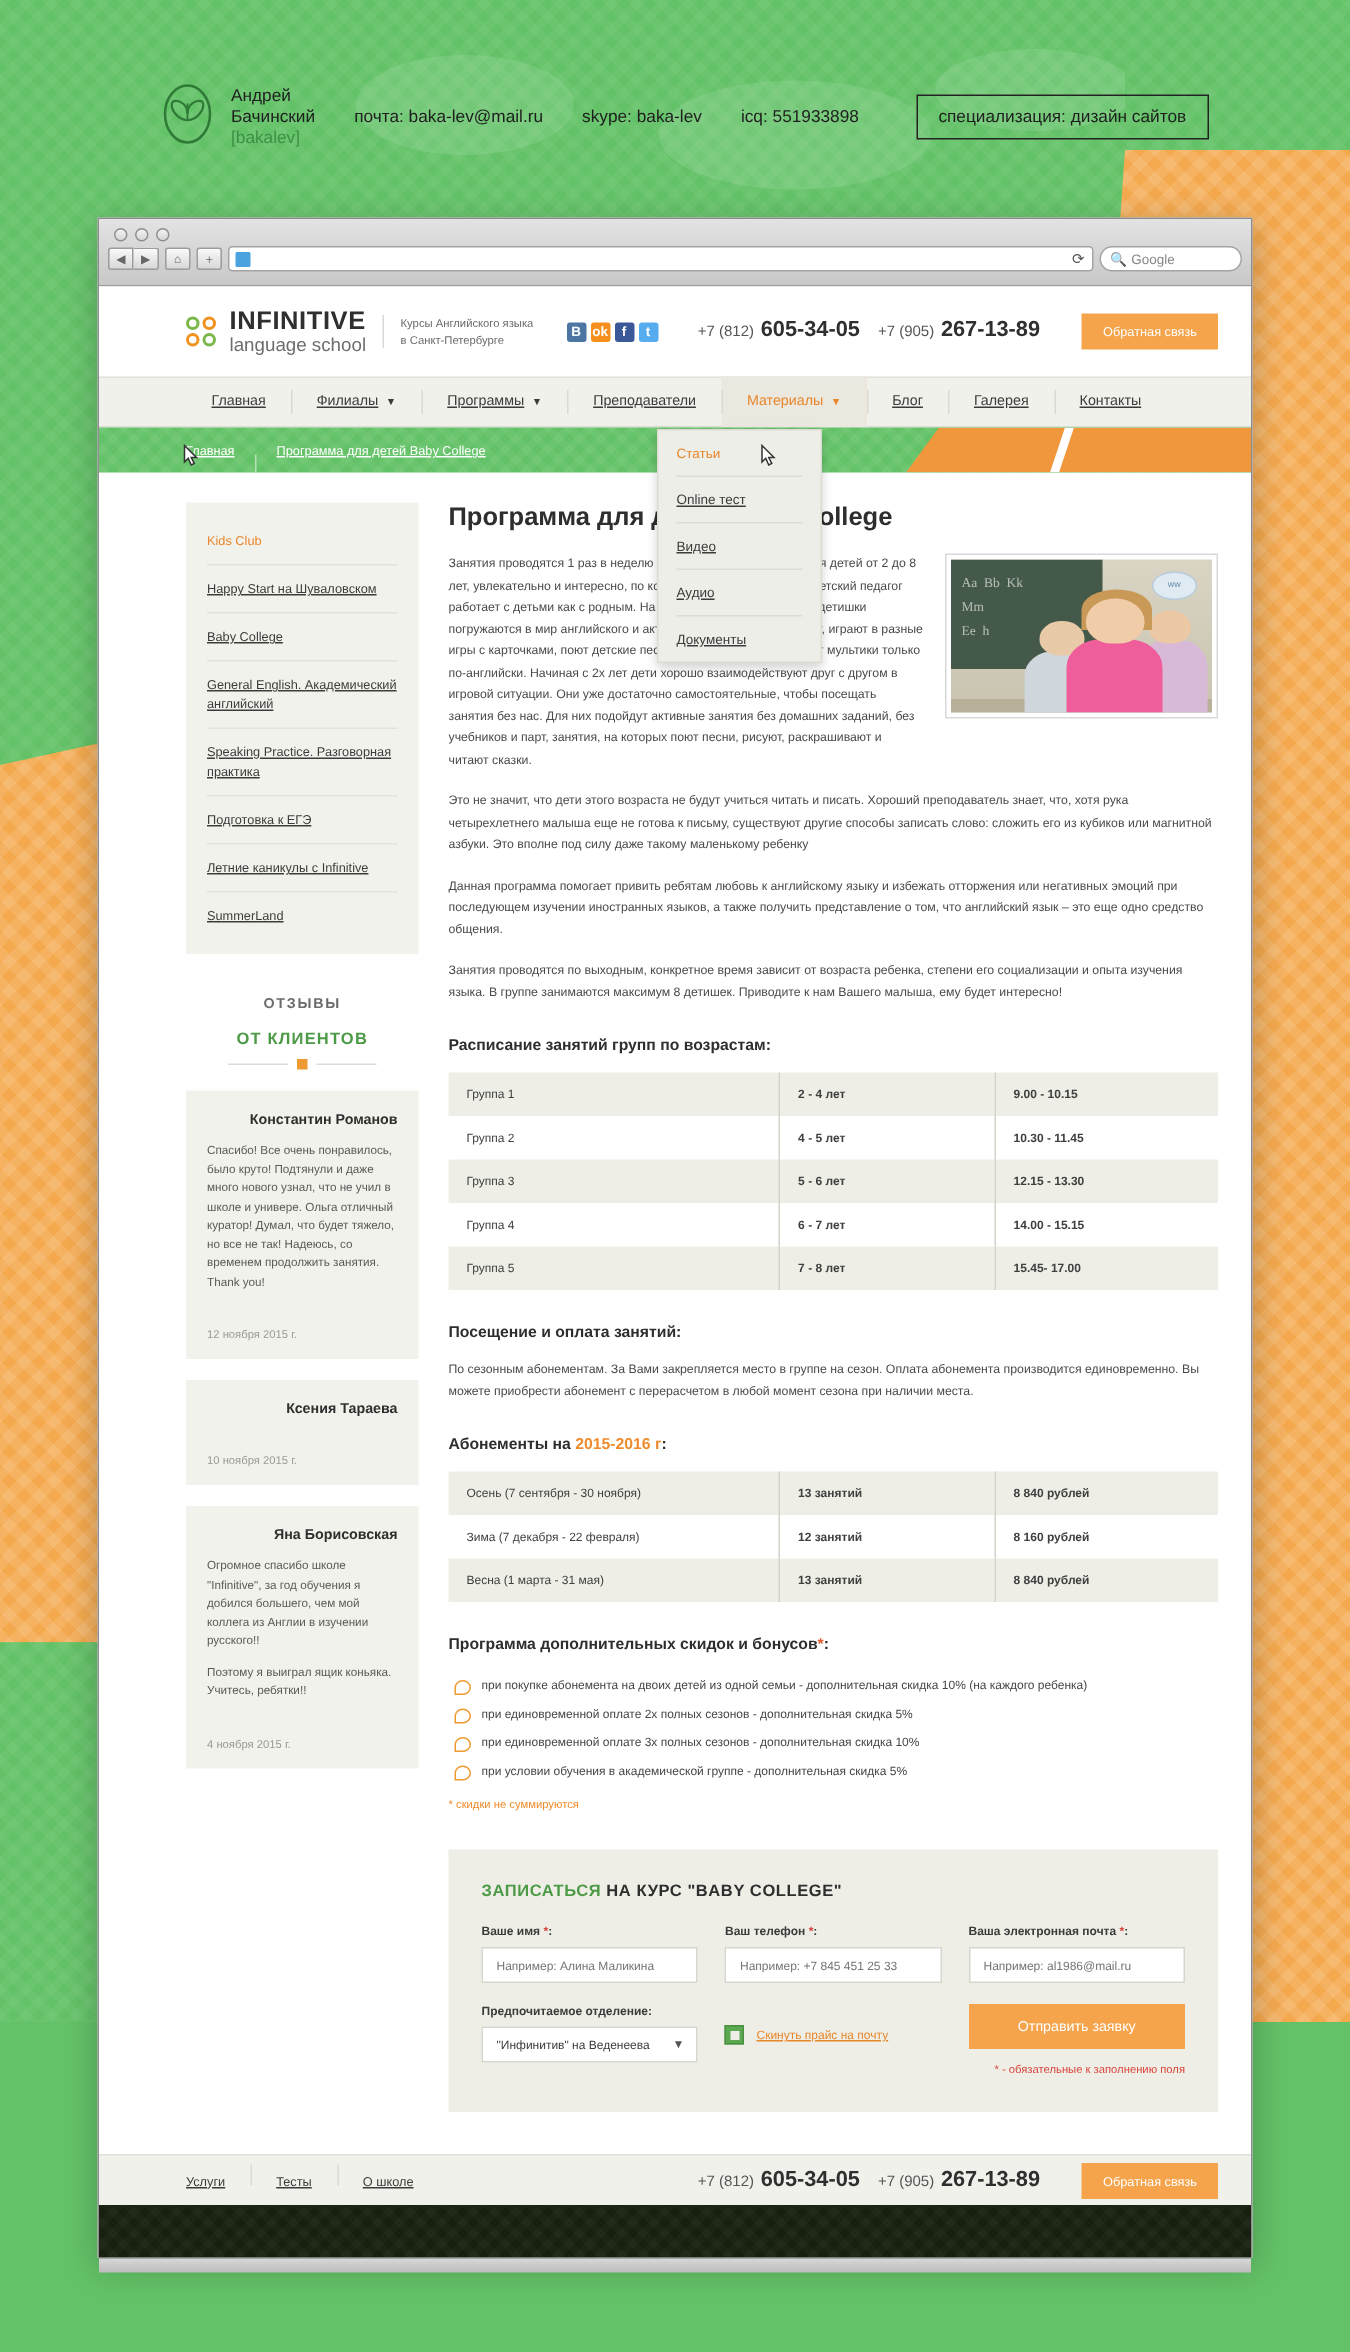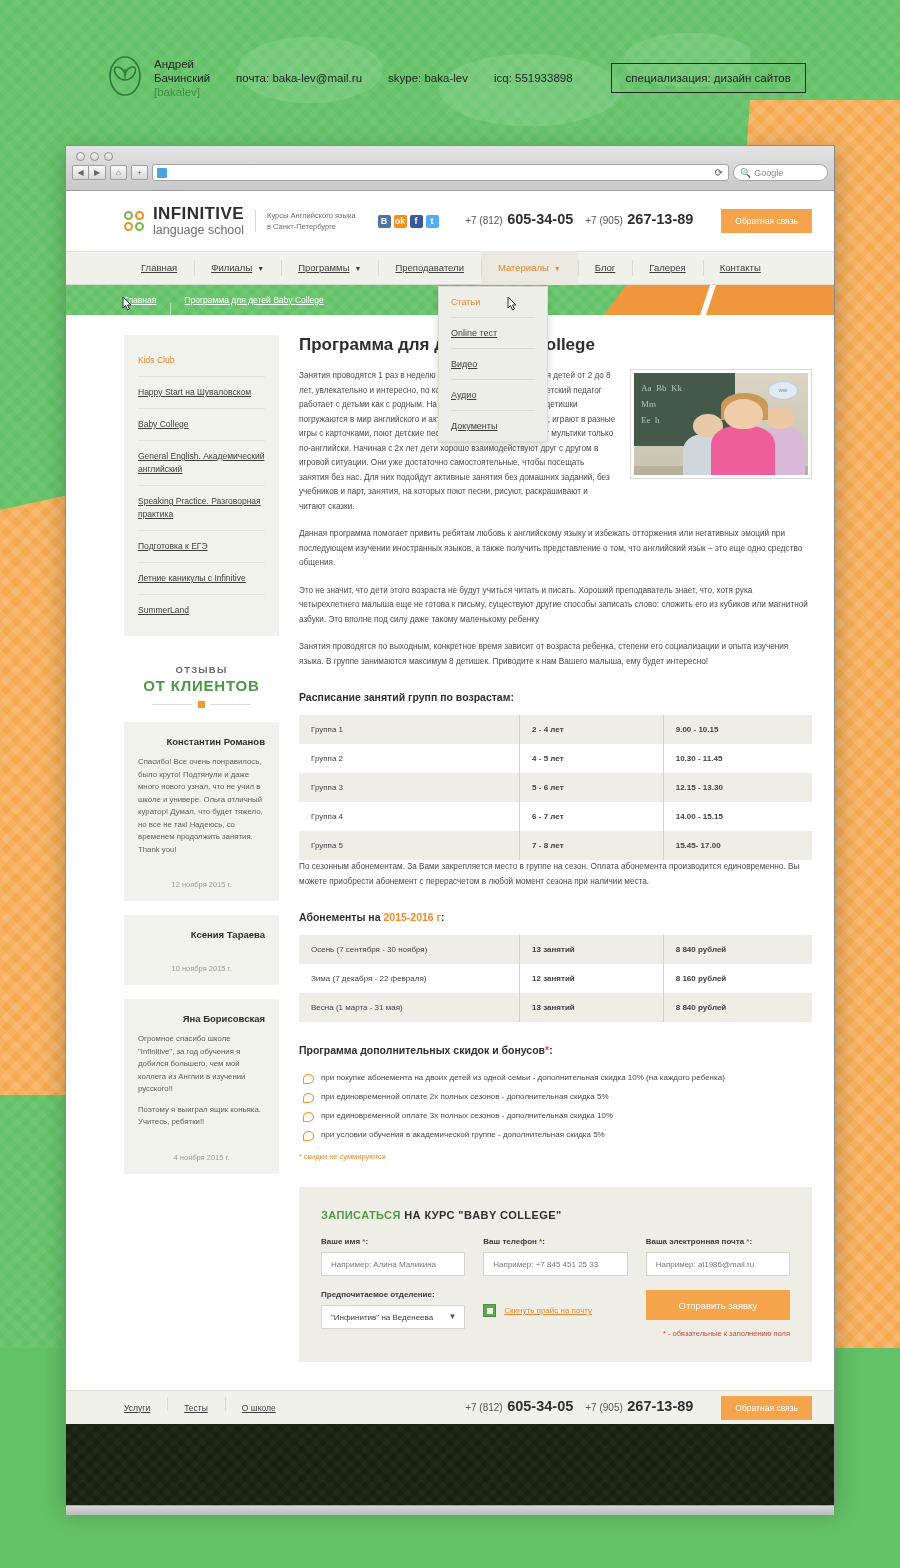--- a/index.html
+++ b/index.html
@@ -112,29 +112,29 @@
   
   .page{display:flex;padding:20px 22px 0 58px;gap:20px;background:#fff;}
   .sidebar{width:155px;flex:0 0 155px;}
   .sidebox{background:#f2f2ec;padding:10px 14px;}
   .sb-item{font-size:8.5px;line-height:13px;color:#3c3c3c;padding:9px 0;border-bottom:1px solid #e2e2da;text-decoration:underline;}
   .sb-item:last-child{border-bottom:none;}
   .sb-item.active{color:#e8862b;text-decoration:none;}
 
   .reviews-head{text-align:center;margin:28px 0 0;}
   .rh1{font-size:9.5px;letter-spacing:1.2px;color:#6b6b6b;font-weight:bold;}
-  .rh2{font-size:15px;letter-spacing:.8px;color:#4c9a46;font-weight:bold;margin-top:2px;}
+  .rh2{font-size:11px;letter-spacing:.8px;color:#4c9a46;font-weight:bold;margin-top:12px;}
   .rh-sep{display:flex;align-items:center;justify-content:center;gap:6px;margin-top:7px;}
   .rh-sep i{display:block;width:40px;height:1px;background:#dcdcd4;}
   .rh-sep b{display:block;width:7px;height:7px;background:#ef9a31;}
   .review{background:#f2f2ec;padding:14px 14px 12px;margin-top:14px;}
   .rv-name{text-align:right;font-size:9.5px;font-weight:bold;color:#2e2e2e;margin-bottom:9px;}
   .rv-txt{font-size:7.8px;line-height:12.5px;color:#5a5a5a;}
   .rv-txt p{margin:0 0 8px;}
-  .rv-date{text-align:center;font-size:7.5px;color:#9a9a9a;margin-top:24px;}
+  .rv-date{text-align:left;font-size:7.5px;color:#9a9a9a;margin-top:24px;}
 
   .content{flex:1;min-width:0;}
   h1.title{font-size:17px;font-weight:bold;color:#2e2e2e;margin:0 0 14px;}
   .para{font-size:8.2px;line-height:14.5px;color:#4a4a4a;margin:0 0 13px;}
   .intro-wrap{display:flex;gap:14px;align-items:flex-start;}
   .intro-text{flex:1;}
   .hero{width:182px;flex:0 0 182px;height:110px;border:1px solid #d8d8d8;padding:3px;background:#fff;}
   .hero-img{width:100%;height:100%;position:relative;overflow:hidden;background:linear-gradient(#d9d4c4,#c9c3b0);}
   .board{position:absolute;left:0;top:0;width:58%;height:72%;background:#44594a;}
   .board:after{content:"Aa  Bb  Kk\A Mm\A Ee  h";white-space:pre;position:absolute;left:7px;top:7px;color:rgba(255,255,255,.6);font-size:9px;line-height:16px;font-family:"Liberation Serif",serif;}
@@ -386,22 +386,22 @@
               <div class="kid girl2-body"></div>
               <div class="kid girl2-head"></div>
               <div class="kid girl-body"></div>
               <div class="kid girl-hair"></div>
               <div class="kid girl-head"></div>
               <div class="paddle"></div>
             </div>
           </div>
         </div>
 
+        <p class="para">Это не значит, что дети этого возраста не будут учиться читать и писать. Хороший преподаватель знает, что, хотя рука четырехлетнего малыша еще не готова к письму, существуют другие способы записать слово: сложить его из кубиков или магнитной азбуки. Это вполне под силу даже такому маленькому ребенку</p>
         <p class="para">Данная программа помогает привить ребятам любовь к английскому языку и избежать отторжения или негативных эмоций при последующем изучении иностранных языков, а также получить представление о том, что английский язык – это еще одно средство общения.</p>
-        <p class="para">Это не значит, что дети этого возраста не будут учиться читать и писать. Хороший преподаватель знает, что, хотя рука четырехлетнего малыша еще не готова к письму, существуют другие способы записать слово: сложить его из кубиков или магнитной азбуки. Это вполне под силу даже такому маленькому ребенку</p>
         <p class="para">Занятия проводятся по выходным, конкретное время зависит от возраста ребенка, степени его социализации и опыта изучения языка. В группе занимаются максимум 8 детишек. Приводите к нам Вашего малыша, ему будет интересно!</p>
 
         <h2 class="sub">Расписание занятий групп по возрастам:</h2>
         <table class="tbl">
           <tbody>
               <tr>
             <td class="c1">Группа 1</td>
             <td class="c2">2 - 4 лет</td>
             <td class="c3">9.00 - 10.15</td>
               </tr>
@@ -421,20 +421,21 @@
             <td class="c3">14.00 - 15.15</td>
               </tr>
           <tr>
             <td class="c1">Группа 5</td>
             <td class="c2">7 - 8 лет</td>
             <td class="c3">15.45- 17.00</td>
               </tr>
         </tbody>
           </table>
 
+        <h2 class="sub">Посещение и оплата занятий:</h2>
         <p class="para">По сезонным абонементам. За Вами закрепляется место в группе на сезон. Оплата абонемента производится единовременно. Вы можете приобрести абонемент с перерасчетом в любой момент сезона при наличии места.</p>
 
         <h2 class="sub">
           <span>Абонементы на </span><span class="hl">2015-2016 г</span><span>:</span>
         </h2>
         <table class="tbl">
           <tbody>
               <tr>
             <td class="c1">Осень (7 сентября - 30 ноября)</td>
             <td class="c2">13 занятий</td>

